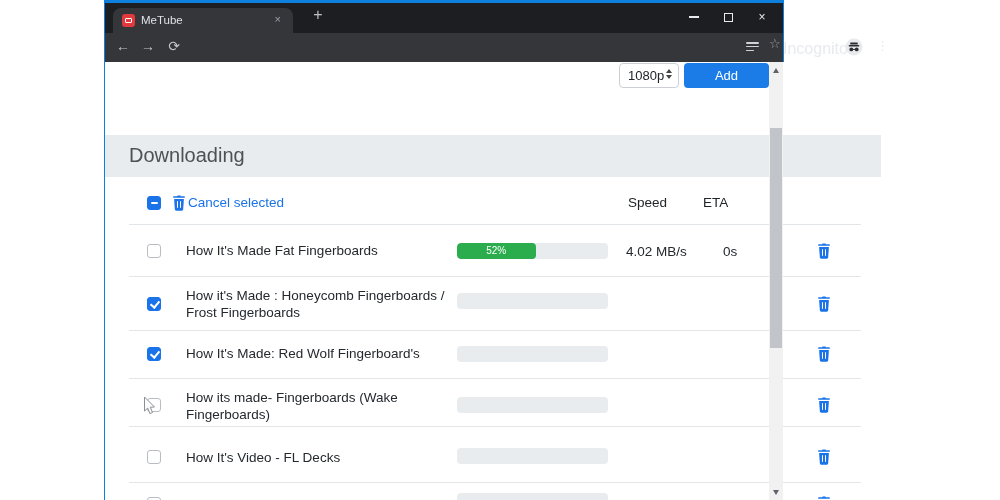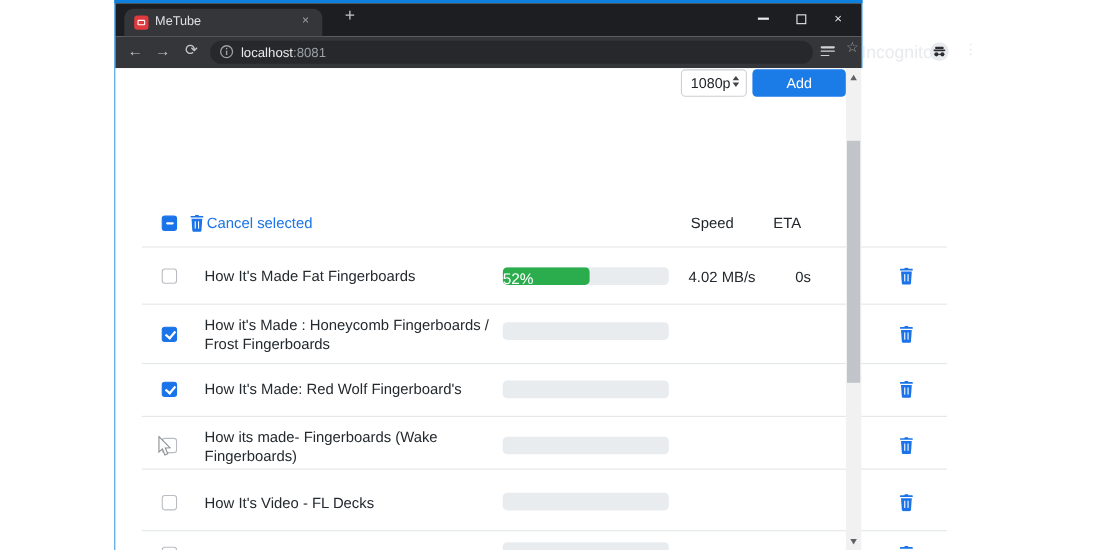--- a/index.html
+++ b/index.html
@@ -74,21 +74,21 @@
   .cancel-link{position:absolute;left:83px;top:133px;font-size:13.5px;color:var(--accent-blue)}
   .hdr{position:absolute;top:133px;font-size:13.5px;font-weight:normal;color:#212529}
   .hdr.speed{left:523px}.hdr.eta{left:598px}
 
   .title{position:absolute;left:81px;width:265px;font-size:13.5px;line-height:17px;color:#24292e}
   .cell{position:absolute;font-size:13.5px;color:#24292e}
   .cell.speed{left:521px}.cell.eta{left:618px}
 
   .pbar{position:absolute;left:352px;width:151px;height:16px;background:var(--track);border-radius:4px;overflow:hidden}
   .pb-fill{position:relative;height:100%;width:0;background:var(--green);border-radius:4px;overflow:hidden}
-  .pb-label{position:absolute;left:0;top:2px;width:100%;text-align:left;font-size:14px;color:#fff}
+  .pb-label{position:absolute;left:0;top:2px;width:100%;text-align:center;font-size:10px;color:#fff}
 
   .trash{position:absolute;left:712px;color:var(--accent-blue);width:14px;height:16px}
   .cursor{position:absolute;left:38px;z-index:5}
 
   
   .scrollbar{position:absolute;right:0;top:59px;width:14px;height:438px;background:#f1f1f1}
   .sb-arrow{position:absolute;left:0;width:14px;height:16px;display:flex;align-items:center;justify-content:center}
   .sb-arrow.up{top:0}.sb-arrow.down{bottom:0}
   .tri-up{width:0;height:0;border-left:3.5px solid transparent;border-right:3.5px solid transparent;border-bottom:5px solid #5f6368}
   .tri-dn{width:0;height:0;border-left:3.5px solid transparent;border-right:3.5px solid transparent;border-top:5px solid #5f6368}
@@ -116,28 +116,20 @@
       </div>
     <div class="winbtn cls">
         <span class="glyph-cls">×</span>
       </div>
   </div>
 
   <div class="toolbar">
     <span class="navico back">←</span>
     <span class="navico fwd">→</span>
     <span class="navico rel">⟳</span>
-    <div class="omnibox">
-      <svg class="info-ic" width="14" height="14" viewBox="0 0 14 14">
-        <circle cx="7" cy="7" r="5.4" fill="none" stroke="#9aa0a6" stroke-width="1.2"></circle>
-        <rect x="6.35" y="6" width="1.3" height="4" fill="#9aa0a6"></rect>
-        <rect x="6.35" y="3.6" width="1.3" height="1.3" fill="#9aa0a6"></rect>
-      </svg>
-      <span class="url"><span>localhost</span><span class="port">:8081</span></span>
-    </div>
     <span class="lines-ic">
         <b></b>
         <b></b>
         <b></b>
       </span>
     <span class="star-ic">☆</span>
     <span class="incog-label">Incognito</span>
     <svg class="incog-badge" width="18" height="18" viewBox="0 0 18 18">
       <circle cx="9" cy="9" r="8.5" fill="#e8eaed"></circle>
       <rect x="5.2" y="4.6" width="7.6" height="2" rx="0.6" fill="#2b2d30"></rect>
@@ -155,20 +147,23 @@
       <span>1080p</span>
       <span class="spin">
           <u class="up"></u>
           <u class="dn"></u>
         </span>
     </div>
     <div class="add-btn">
         <span>Add</span>
       </div>
 
+    <div class="band">
+      <span>Downloading</span>
+    </div>
 
     <span class="cb ind" style="top:134px"></span>
     <svg class="trash" style="left:67px;top:133px" viewBox="0 0 14 16">
       <path fill="currentColor" d="M5.6 0.4h2.8l.5.9h3.4c.3 0 .5.2.5.5v1H1.2v-1c0-.3.2-.5.5-.5h3.4z"></path>
       <path fill="currentColor" d="M2.1 3.9h9.8l-.75 10.6c-.05.7-.6 1.2-1.3 1.2H4.15c-.7 0-1.25-.5-1.3-1.2z"></path>
       <rect x="5" y="6.2" width="1" height="6.6" fill="#fff"></rect>
         <rect x="8" y="6.2" width="1" height="6.6" fill="#fff"></rect>
     </svg>
     <span class="cancel-link">Cancel selected</span>
     <span class="hdr speed">Speed</span>

